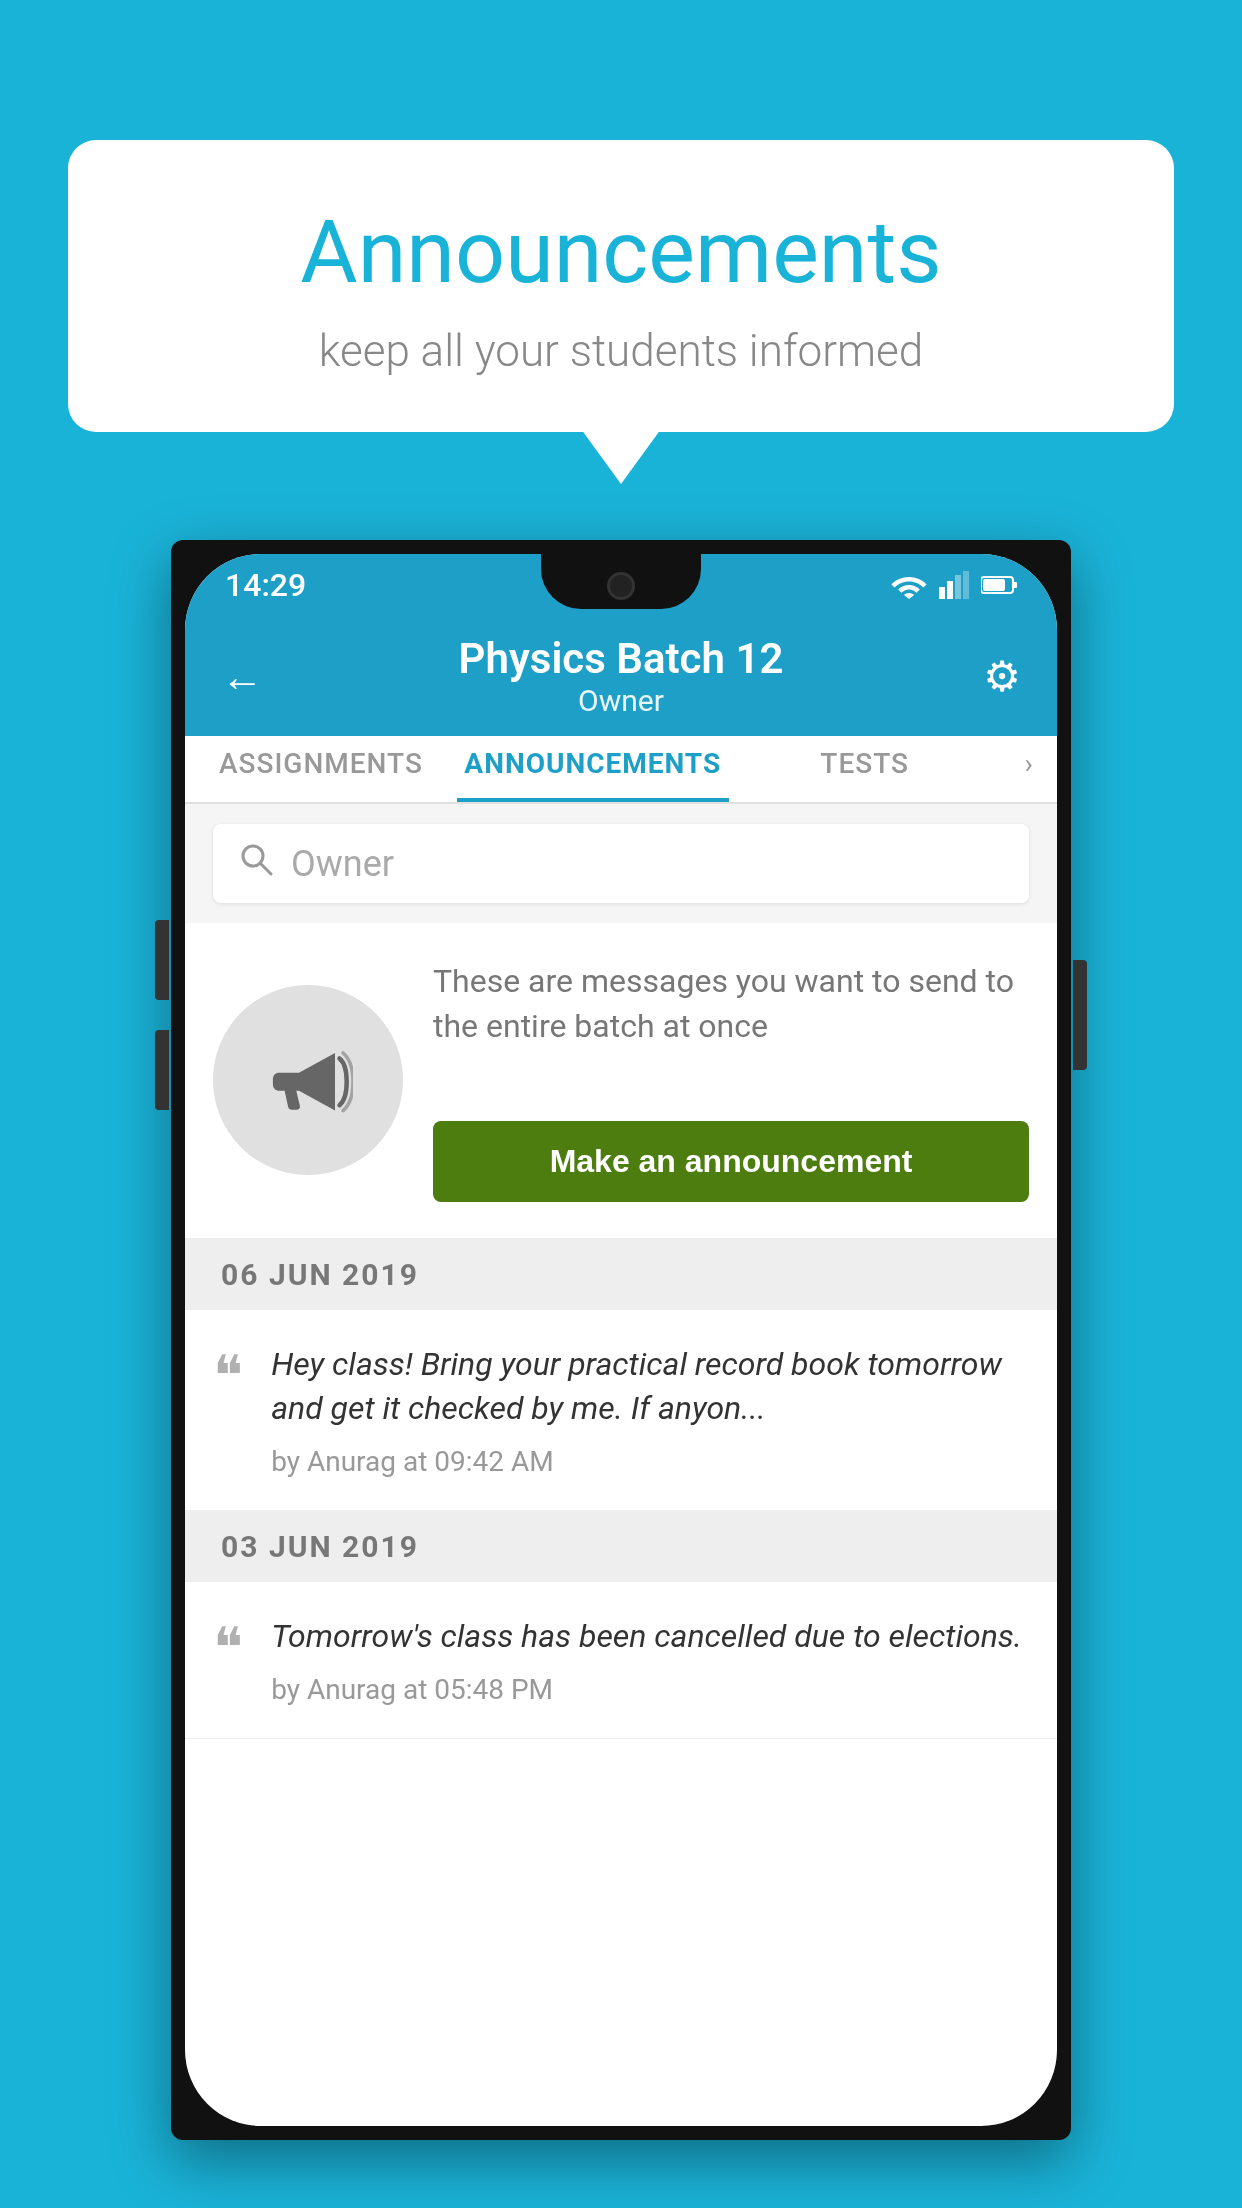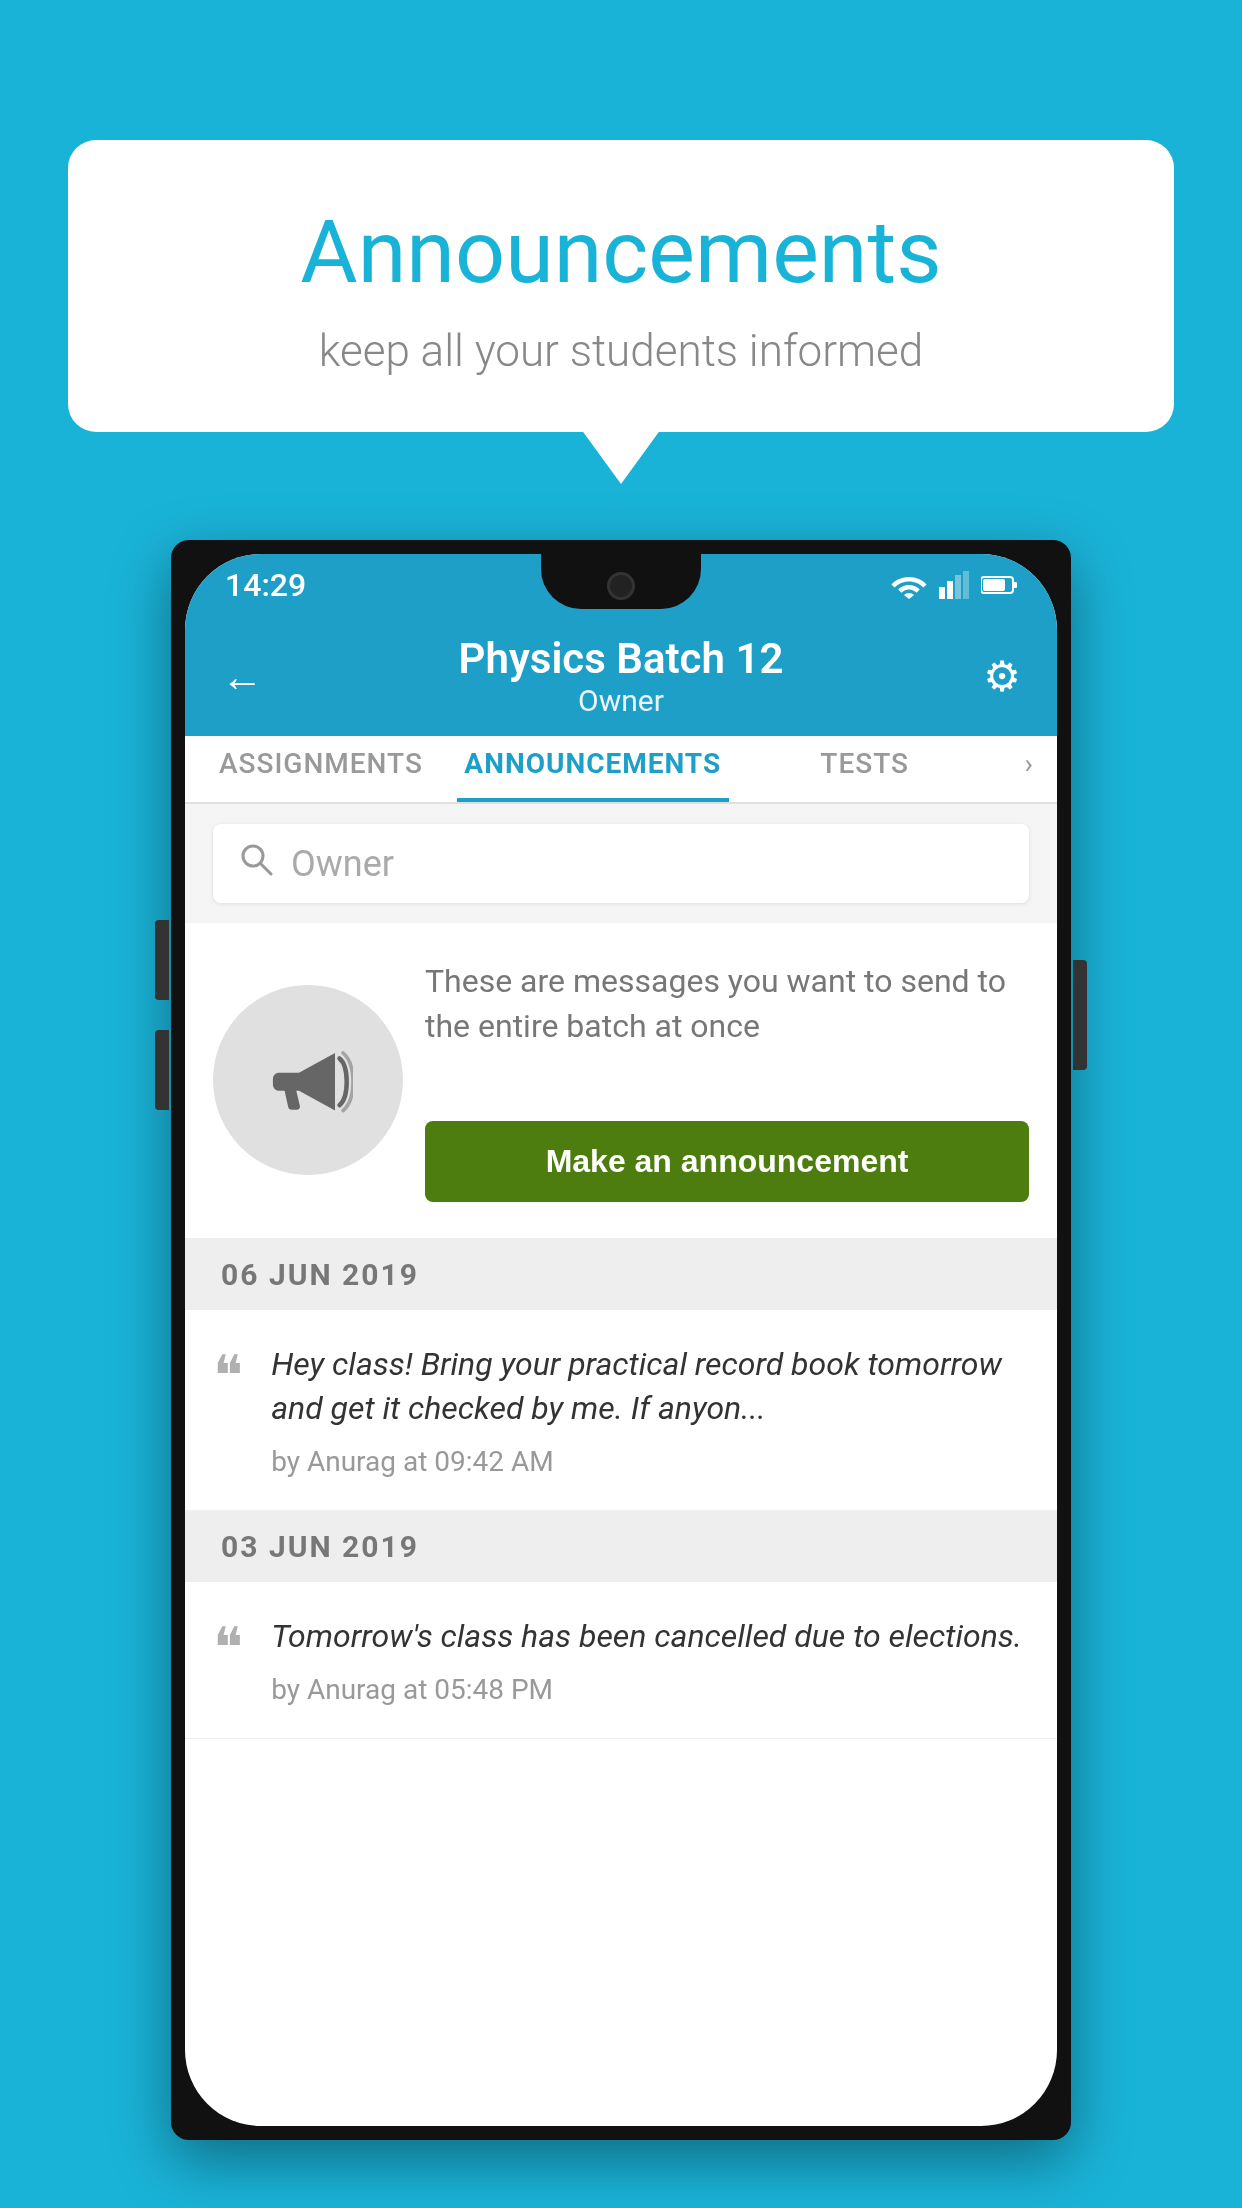--- a/index.html
+++ b/index.html
@@ -59,21 +59,21 @@
     .phone-container {
       position: absolute;
       top: 540px;
       left: 50%;
       transform: translateX(-50%);
       width: 900px;
     }
 
     .phone-frame {
       background: #111;
-      border-radius: 18px;
+      border-radius: 12px;
       padding: 0;
       position: relative;
       width: 900px;
       height: 1600px;
       box-shadow: 0 20px 60px rgba(0,0,0,0.4);
     }
 
     
     .phone-frame::before {
       content: '';
@@ -281,21 +281,21 @@
       color: #aaa;
       font-size: 36px;
     }
 
     
     .announcement-card {
       background: white;
       padding: 36px 28px;
       display: flex;
       align-items: center;
-      gap: 22px;
+      gap: 30px;
       border-bottom: 1px solid #eee;
     }
 
     .announcement-icon-circle {
       width: 190px;
       height: 190px;
       background: #e0e0e0;
       border-radius: 50%;
       display: flex;
       align-items: center;

